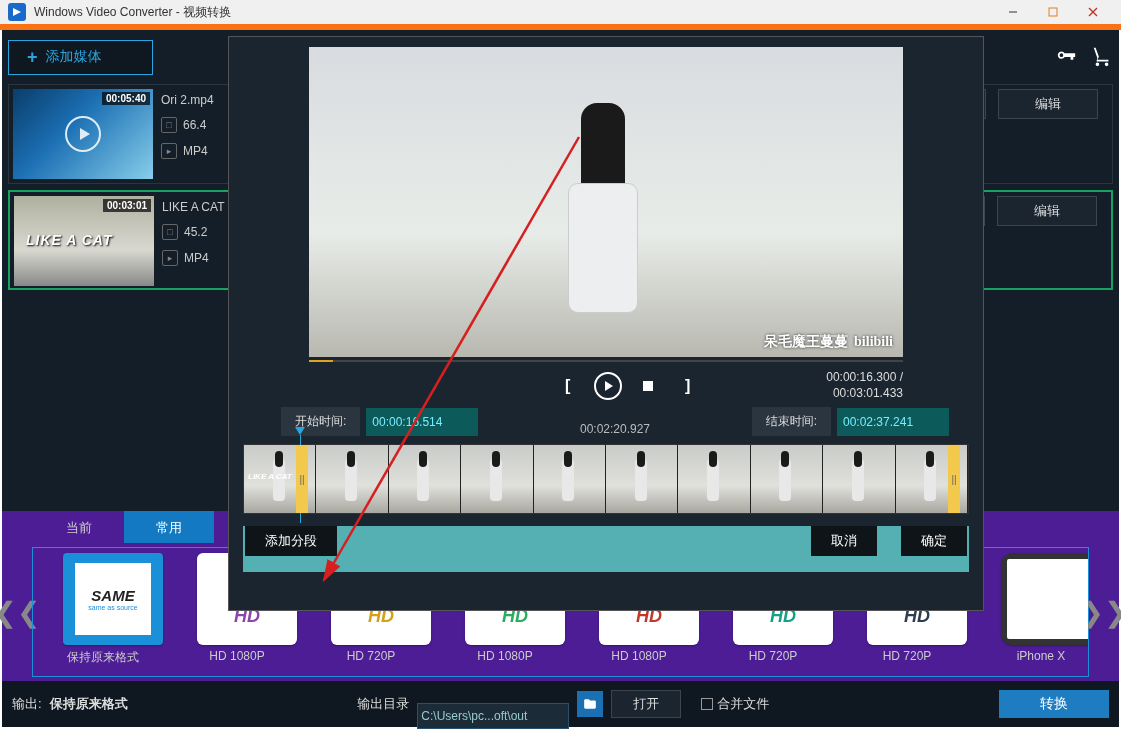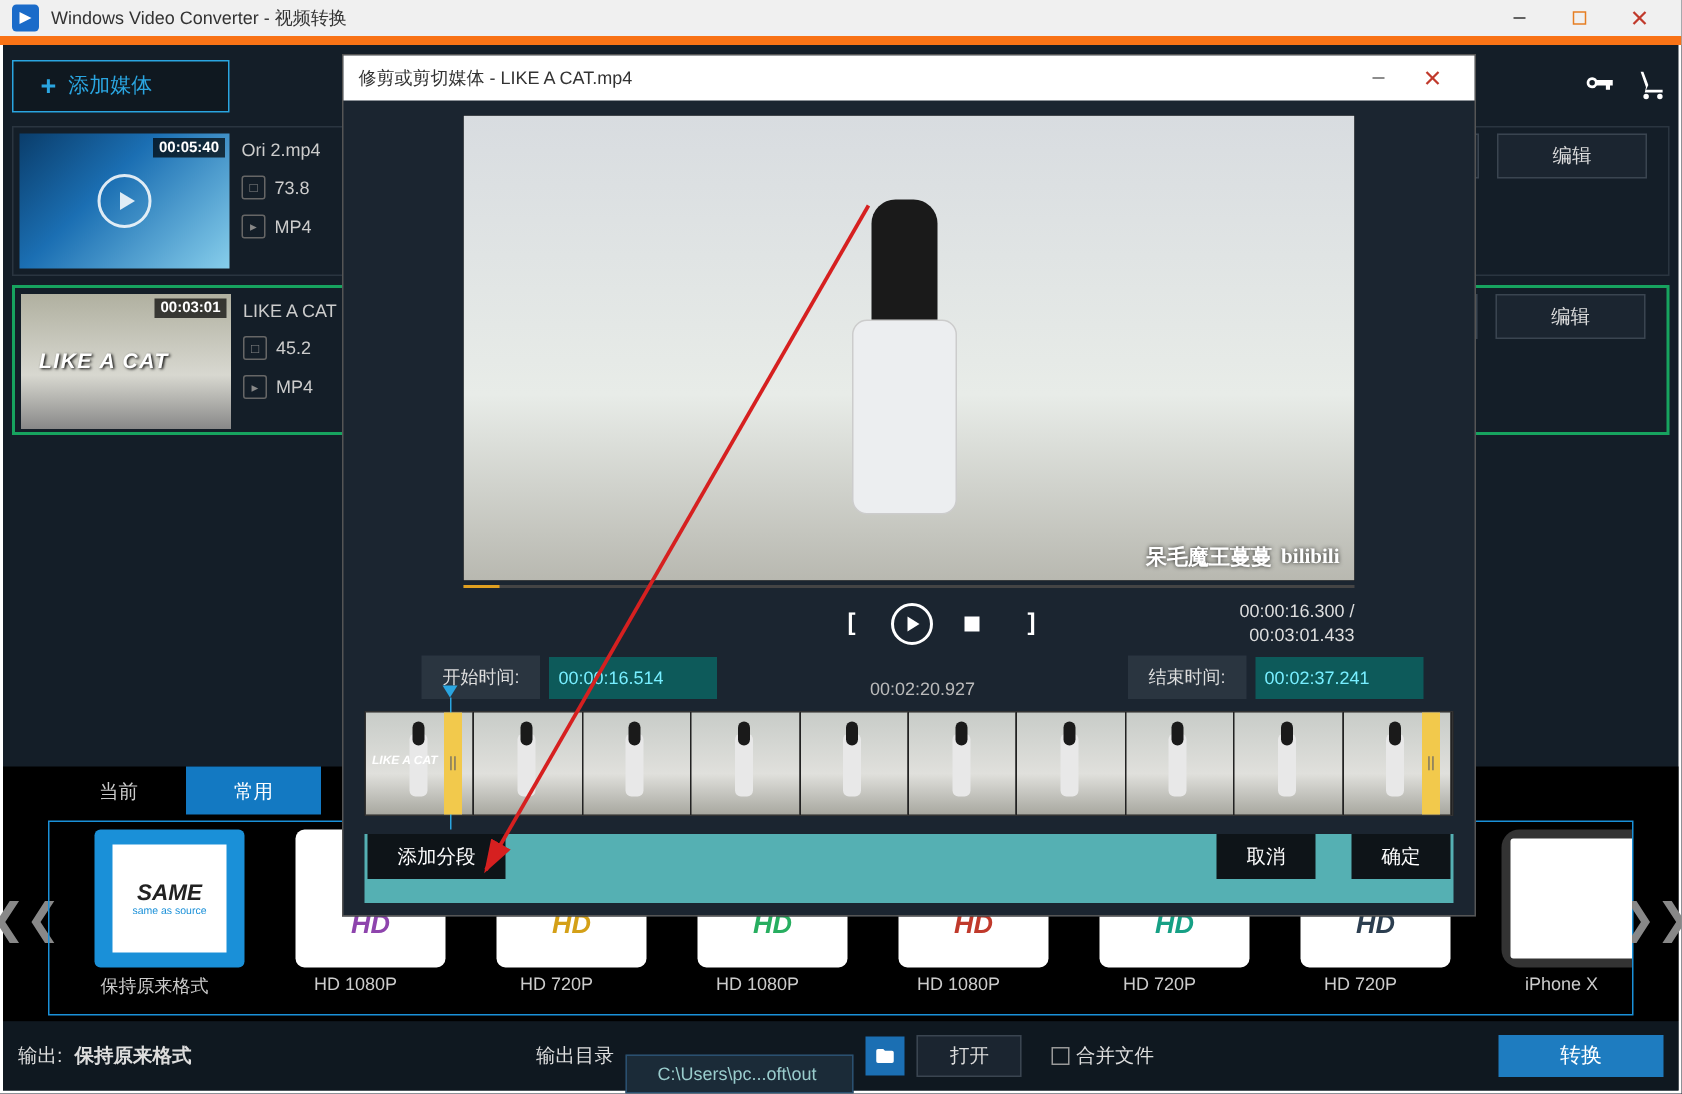--- a/index.html
+++ b/index.html
@@ -35,21 +35,21 @@
 .thumb .play-overlay::after { content:''; border-left: 10px solid #fff; border-top: 6px solid transparent; border-bottom: 6px solid transparent; margin-left: 3px; }
 .thumb .duration { position: absolute; top: 3px; right: 3px; background: rgba(0,0,0,.7); color: #fff; font-size: 10px; padding: 1px 4px; font-weight: bold; }
 .thumb .cat-text { position: absolute; top: 40%; left: 12px; color: #fff; font-weight: 900; font-size: 14px; font-style: italic; letter-spacing: 1px; text-shadow: 1px 1px 2px #000; }
 .media-meta { padding: 4px 8px; color: #ccc; font-size: 12px; display:flex; flex-direction: column; gap: 10px; flex:1; overflow: hidden; }
 .meta-row { display: flex; align-items: center; gap: 6px; }
 .meta-icon { width: 16px; height: 16px; border: 1px solid #666; border-radius: 2px; display:flex; align-items:center; justify-content:center; font-size: 9px; color: #888; flex-shrink:0;}
 .side-actions { display: flex; flex-direction: row; gap: 12px; padding-right: 10px; }
 .side-btn { width: 100px; height: 30px; border: 1px solid #3a4550; background: #1b2530; color: #ddd; font-size: 13px; display:flex; align-items:center; justify-content:center; }
 
 
-.format-section { position: absolute; bottom: 46px; left: 0; right: 0; height: 170px; background: #000000; }
+.format-section { position: absolute; bottom: 46px; left: 0; right: 0; height: 170px; background: #4c1d95; }
 .format-tabs { display: flex; height: 32px; padding-left: 32px; }
 .format-tab { width: 90px; display:flex; align-items:center; justify-content:center; font-size: 13px; color: #ccc; border-top: 1px solid transparent;}
 .format-tab.active { background: #1379c2; color: #fff; }
 .carousel { display: flex; align-items: center; height: 138px; position: relative; }
 .car-arrow { width: 30px; height: 100%; color: #888; display:flex; align-items:center; justify-content:center; font-size: 28px; flex-shrink: 0; }
 .car-body { flex: 1; display: flex; gap: 4px; overflow: hidden; border: 1px solid #1a90d8; padding: 5px; height: 130px; }
 .format-card { width: 130px; flex-shrink: 0; display:flex; flex-direction: column; align-items: center; gap: 4px; }
 .card-tile { width: 100px; height: 92px; background: #fff; border-radius: 6px; display:flex; flex-direction: column; align-items:center; justify-content:center; position:relative; box-shadow: 0 1px 2px rgba(0,0,0,.3); margin-left: 20px; }
 .card-tile.same { background: #1a90d8; border-radius: 4px; }
 .card-tile.same .inner { background: #fff; width: 76px; height: 72px; display:flex; flex-direction: column; align-items:center; justify-content:center; }
@@ -57,21 +57,21 @@
 .same-small { font-size: 7px; color: #1a90d8; }
 .card-fold { position: absolute; top:0; right:0; width:0; height:0; border-top: 16px solid #ddd; border-left: 16px solid transparent; }
 .hd-label { font-weight: 900; font-size: 18px; font-style: italic; margin-top: 34px; }
 .card-name { color: #ccc; font-size: 12px; }
 .format-card.phone .card-tile { background: #333; border-radius: 12px; padding: 6px; }
 .format-card.phone .screen { background: #fff; width: 100%; height: 100%; border-radius: 2px; }
 
 
 .bottom-bar { position: absolute; bottom: 0; left: 0; right: 0; height: 46px; background: #0f1820; display:flex; align-items:center; padding: 0 10px; gap: 8px; font-size: 13px; color: #ddd; }
 .bottom-bar .spacer { flex: 1; }
-.path-box { width: 152px; height: 26px; background: #1b2b38; border: 1px solid #2a5070; color: #9cc; font-size: 12px; padding: 0 20px; display: flex; align-items:center; overflow: hidden; white-space: nowrap; margin-top: 24px; }
+.path-box { width: 152px; height: 26px; background: #1b2b38; border: 1px solid #2a5070; color: #9cc; font-size: 12px; padding: 0 3px; display: flex; align-items:center; overflow: hidden; white-space: nowrap; margin-top: 24px; }
 .browse-btn { width: 26px; height: 26px; background: #1b6fb3; display: flex; align-items: center; justify-content: center; }
 .action-btn { width: 70px; height: 28px; border: 1px solid #3a4550; background: #1b2530; color: #ddd; display:flex; align-items:center; justify-content:center; font-size: 13px; }
 .convert-btn { width: 110px; height: 28px; background: #1e7cc0; color: #fff; display:flex; align-items:center; justify-content:center; font-size: 14px; }
 .checkbox { width: 12px; height: 12px; border: 1px solid #999; margin-right: 4px; display: inline-block; }
 
 
 .trim-dialog { position: absolute; left: 226px; top: 6px; width: 756px; height: 575px; background: #1b2530; border: 1px solid #555; }
 .trim-titlebar { height: 30px; background: #fff; display:flex; align-items:center; padding: 0 10px; font-size: 12px; color: #333; }
 .trim-titlebar .spacer { flex: 1; }
 .trim-titlebar .twin-btn { width: 36px; height: 28px; display: flex; align-items: center; justify-content: center; }
@@ -173,21 +173,21 @@
       <div class="thumb scene1">
         <div class="duration">00:05:40</div>
         <div class="play-overlay"></div>
       </div>
       <div class="media-meta">
         <div class="meta-row">
             <span>Ori 2.mp4</span>
           </div>
         <div class="meta-row">
             <span class="meta-icon">□</span>
-            <span>73.8</span>
+            <span>66.4</span>
           </div>
         <div class="meta-row">
             <span class="meta-icon">▸</span>
             <span>MP4</span>
           </div>
       </div>
       <div class="side-actions">
         <div class="side-btn">剪切</div>
         <div class="side-btn">编辑</div>
       </div>
@@ -302,35 +302,20 @@
     <div class="action-btn">打开</div>
     <span style="margin-left:12px; display:flex; align-items:center;">
       <span class="checkbox"></span>
       <span>合并文件</span>
     </span>
     <div class="spacer"></div>
     <div class="convert-btn">转换</div>
   </div>
 
   <div class="trim-dialog">
-    <div class="trim-titlebar">
-      <span>修剪或剪切媒体 - LIKE A CAT.mp4</span>
-      <div class="spacer"></div>
-      <div class="twin-btn">
-          <svg width="10" height="10" viewBox="0 0 10 10">
-            <line x1="1" y1="5" x2="9" y2="5" stroke="#666" stroke-width="1"></line>
-          </svg>
-        </div>
-      <div class="twin-btn">
-          <svg width="10" height="10" viewBox="0 0 10 10">
-            <line x1="1" y1="1" x2="9" y2="9" stroke="#c0392b" stroke-width="1.5"></line>
-            <line x1="9" y1="1" x2="1" y2="9" stroke="#c0392b" stroke-width="1.5"></line>
-          </svg>
-        </div>
-    </div>
 
     <div class="trim-video">
       <div class="preview-scene">
         <div class="figure">
             <div class="hair"></div>
             <div class="body"></div>
           </div>
         <div class="watermark-bili">
           <span>呆毛魔王蔓蔓</span>
           <span style="font-family: cursive;">bilibili</span>

